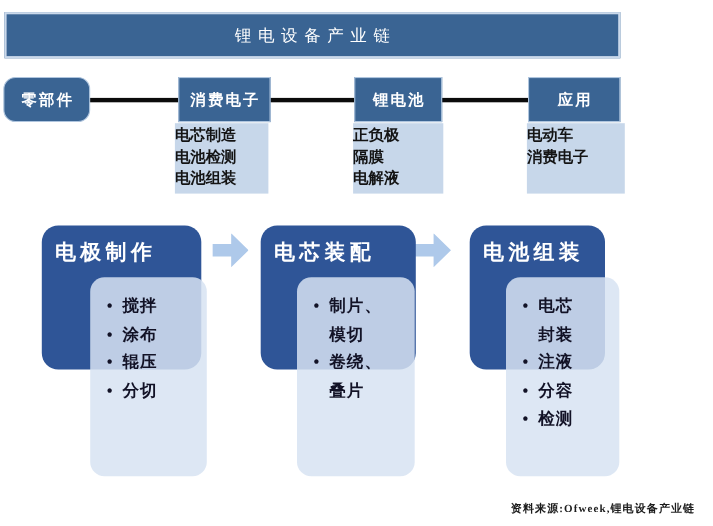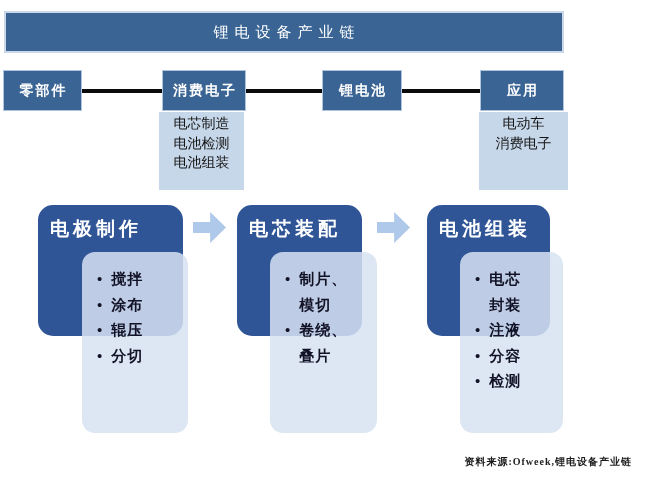--- a/index.html
+++ b/index.html
@@ -42,34 +42,34 @@
     border: 1px solid #AFC5DE;
     box-sizing: border-box;
     display: flex; align-items: center; justify-content: center;
     color: #ffffff;
     font-weight: bold;
     font-size: 14px;
     letter-spacing: 2px;
     text-indent: 2px;
     z-index: 2;
   }
-  .cn0 { left: 3px;   width: 79px; }
+  .cn0 { left: 3px;   width: 79px; border-radius: 11px; }
   .cn1 { left: 162px; width: 84px; }
   .cn2 { left: 322px; width: 80px; }
   .cn3 { left: 480px; width: 84px; }
 
   .chain-sub {
     position: absolute;
-    top: 112px; height: 78px;
+    top: 112px; height: 64px;
     background: #C7D7EA;
     box-sizing: border-box;
     padding-top: 2px;
-    text-align: center;
+    text-align: left;
     color: #141414;
-    font-weight: normal;
+    font-weight: bold;
     font-size: 14px;
     line-height: 19.5px;
     z-index: 2;
   }
   .cs1 { left: 159px; width: 85px; }
   .cs2 { left: 321px; width: 82px; }
   .cs3 { left: 479px; width: 89px; }
 
   
   .p-dark {
@@ -81,21 +81,21 @@
   }
   .p-dark .p-title {
     margin: 11px 0 0 12px;
     color: #ffffff;
     font-weight: bold;
     font-size: 19px;
     letter-spacing: 4px;
     white-space: nowrap;
   }
   .pd0 { left: 38px;  width: 145px; }
-  .pd1 { left: 237px; width: 125px; }
+  .pd1 { left: 237px; width: 141px; }
   .pd2 { left: 427px; width: 123px; }
 
   .p-light {
     position: absolute;
     top: 252px; height: 181px;
     background: rgba(215, 227, 242, 0.85);
     border-radius: 13px;
     box-sizing: border-box;
     padding: 15px 4px 0 15px;
     z-index: 4;
@@ -160,20 +160,25 @@
   </div>
   <div class="chain-node cn2">
     <span>锂电池</span>
   </div>
 
   <div class="chain-sub cs1">
     <div>电芯制造</div>
     <div>电池检测</div>
     <div>电池组装</div>
   </div>
+  <div class="chain-sub cs2">
+    <div>正负极</div>
+    <div>隔膜</div>
+    <div>电解液</div>
+  </div>
   <div class="chain-sub cs3">
     <div>电动车</div>
     <div>消费电子</div>
   </div>
 
   <div class="p-dark pd0">
     <div class="p-title">电极制作</div>
   </div>
   <div class="p-light pl0">
     <div class="bullet">

